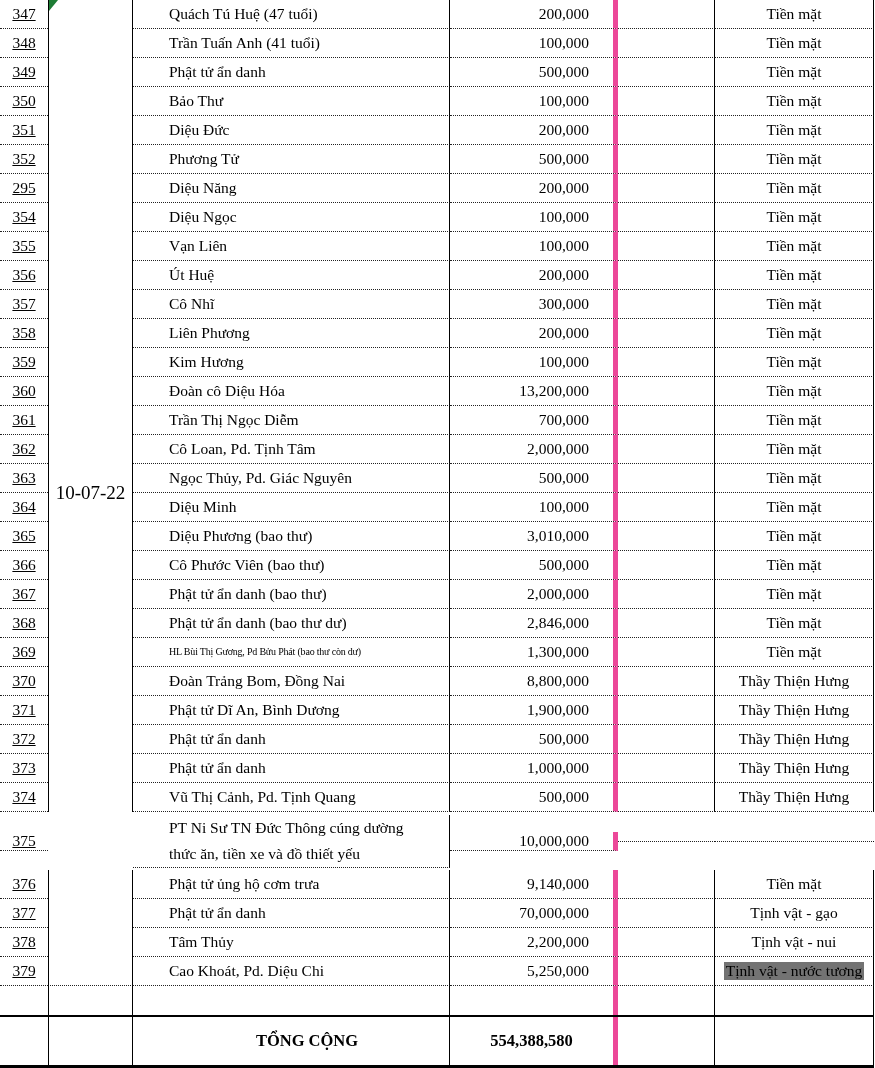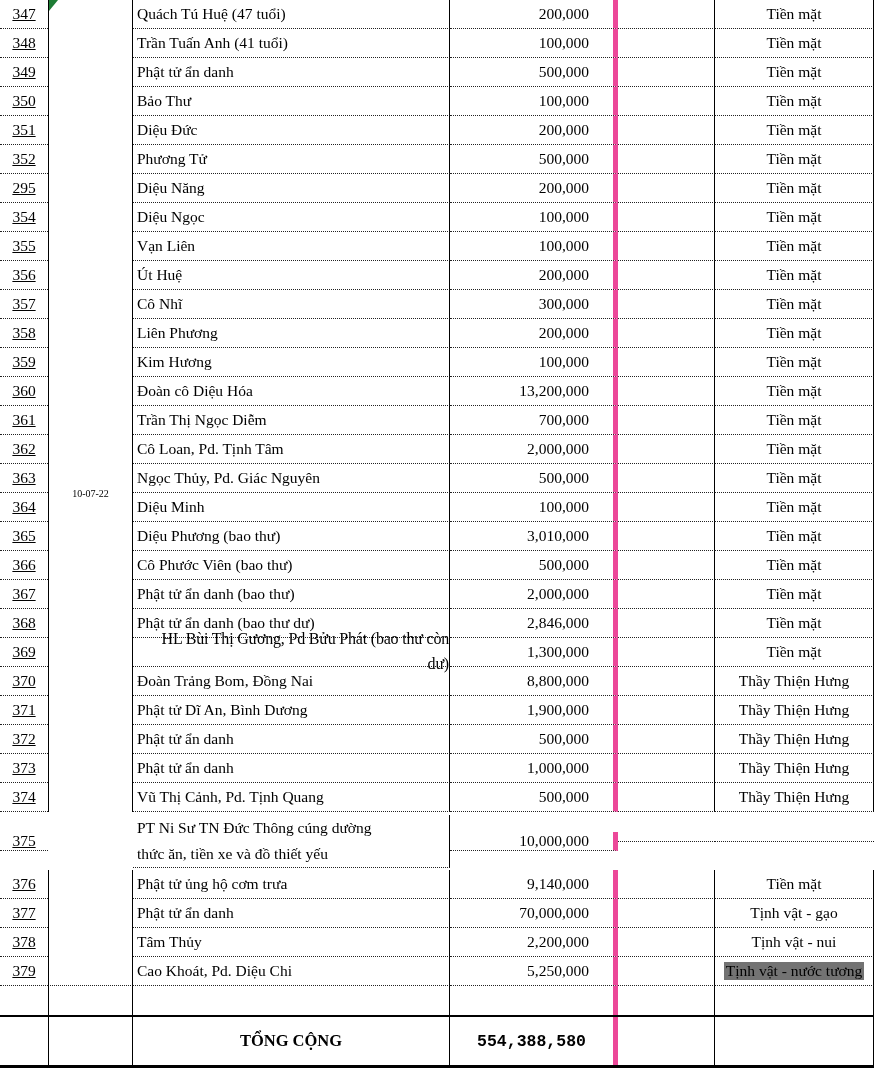--- a/index.html
+++ b/index.html
@@ -8,45 +8,45 @@
 
   .row{display:flex;}
   .cell{box-sizing:border-box;display:flex;align-items:center;border-bottom:1px dotted #222;background:transparent;}
   .body-rows .row{height:29px;}
   .body-rows .row.tall{height:58px;align-items:center;}
 
   .c-num{width:48px;justify-content:center;font-size:15.5px;text-decoration:underline;}
   .c-date{width:85px;border-left:1px solid #000;border-right:1px solid #000;border-bottom:none;}
   .row.last .c-date{border-bottom:1px dotted #222;}
   .c-name{width:317px;border-right:1px solid #000;padding-left:4px;font-size:15.5px;}
-  .c-name.small{font-size:16px;letter-spacing:-0.2px;text-align:right;}
-  .c-name span{white-space:pre-line;line-height:1.55;}
+  .c-name.small{font-size:10px;letter-spacing:-0.2px;text-align:right;}
+  .c-name span{white-space:pre-line;line-height:1.55;margin-left:32px;}
   .row.tall .c-name span{line-height:26px;}
   .c-amt{width:168px;border-right:5px solid #ec4899;justify-content:flex-end;padding-right:24px;font-size:15.5px;}
   .c-blank{width:97px;border-right:1px solid #000;}
   .c-method{width:159px;border-right:1px solid #000;justify-content:center;font-size:15.5px;position:relative;}
   .c-method span{white-space:nowrap;}
   .c-method span.overflow-text{background:#737373;position:relative;z-index:2;padding:0 2px;}
 
   
   .date-overlay{position:absolute;left:48px;top:0;width:85px;height:986px;
-    display:flex;align-items:center;justify-content:center;font-size:10px;z-index:1;}
+    display:flex;align-items:center;justify-content:center;font-size:19px;z-index:1;}
 
   
   .corner-icon{position:absolute;left:49px;top:0;width:9px;height:11px;z-index:3;}
 
   
   .empty-row{height:29px;}
   .empty-row .cell{border-bottom:none;}
 
   
   .total-row{height:48px;border-top:2px solid #000;}
   .total-row .cell{border-bottom:none;text-align:right;}
   .total-row .c-name{justify-content:center;padding-left:0;font-weight:bold;font-size:16.5px;}
-  .total-row .c-amt{justify-content:center;padding-right:0;font-weight:bold;font-size:16.5px;font-family:Liberation Mono, monospace;}
+  .total-row .c-amt{justify-content:center;padding-right:0;font-weight:bold;font-size:16.5px;}
 
   .bottom-bar{width:874px;height:4px;background:#000;}
 </style>
 </head>
 <body>
 
 <div class="sheet">
 
   <svg class="corner-icon" viewBox="0 0 9 11" width="9" height="11" aria-hidden="true">
     <polygon points="0,0 9,0 0,11" fill="#1e7c34"></polygon>

